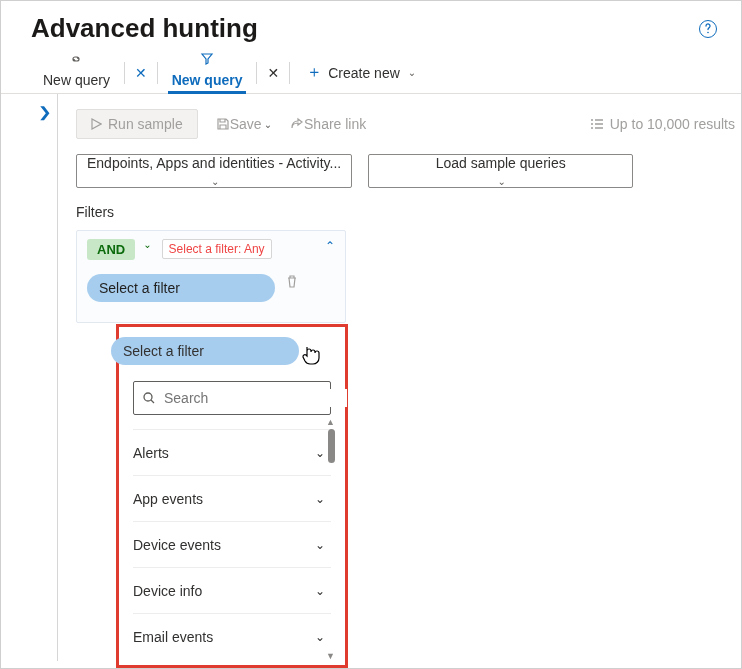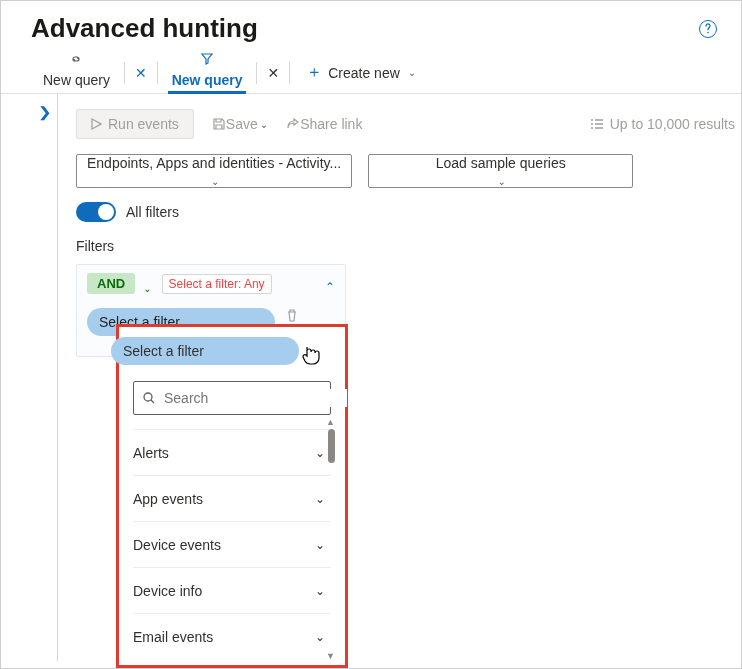--- a/index.html
+++ b/index.html
@@ -113,21 +113,21 @@
 
   .filter-builder{
     margin-top:10px;
     border:1px solid #e1e8ef;
     border-radius:2px;
     width:270px;
     background:#fafcfe;
     padding:8px 10px 20px 10px;
     position:relative;
   }
-  .cond-row{display:flex;align-items:flex-end;gap:6px;}
+  .cond-row{display:flex;align-items:flex-start;gap:6px;}
   .and-pill{
     background:#c7e7c7;color:#0b6a0b;font-weight:700;
     border-radius:3px;padding:3px 10px;font-size:13px;
   }
   .any-hint{
     font-size:12px;color:#ef4444;border:1px solid #d6d6d6;background:#fff;
     padding:2px 6px;border-radius:2px;margin-left:4px;
   }
   .collapse-chev{margin-left:auto;color:#0f6cbd;font-size:12px;cursor:pointer;}
 
@@ -234,21 +234,21 @@
   <div class="vline"></div>
   <div class="main">
 
     <div class="toolbar">
       <div class="run-btn">
         <span>
           <svg width="11" height="12" viewBox="0 0 11 12">
               <path d="M1 1l9 5-9 5V1z" fill="none" stroke="#a19f9d" stroke-width="1.2"></path>
             </svg>
         </span>
-        <span>Run events</span>
+        <span>Run sample</span>
       </div>
       <div class="toolbar-item">
         <span>
           <svg width="14" height="14" viewBox="0 0 14 14">
               <path d="M2 2h8l2 2v8H2V2zm2 0v3h5V2M4 12V8h6v4" stroke="#a19f9d" stroke-width="1.2" fill="none"></path>
             </svg>
         </span>
         <span>Save</span>
         <span class="chev">⌄</span>
       </div>
@@ -274,26 +274,20 @@
       <div class="dd">
         <span>Endpoints, Apps and identities - Activity...</span>
         <span class="chev">⌄</span>
       </div>
       <div class="dd dd2">
         <span>Load sample queries</span>
         <span class="chev">⌄</span>
       </div>
     </div>
 
-    <div class="toggle-row">
-      <div class="toggle">
-        <div class="knob"></div>
-      </div>
-      <span>All filters</span>
-    </div>
 
     <div class="filters-label">Filters</div>
 
     <div class="filter-builder">
       <div class="cond-row">
         <span class="and-pill">AND</span>
         <span class="chev" style="color:#0b6a0b;">⌄</span>
         <span class="any-hint">Select a filter: Any</span>
         <span class="collapse-chev">⌃</span>
       </div>

